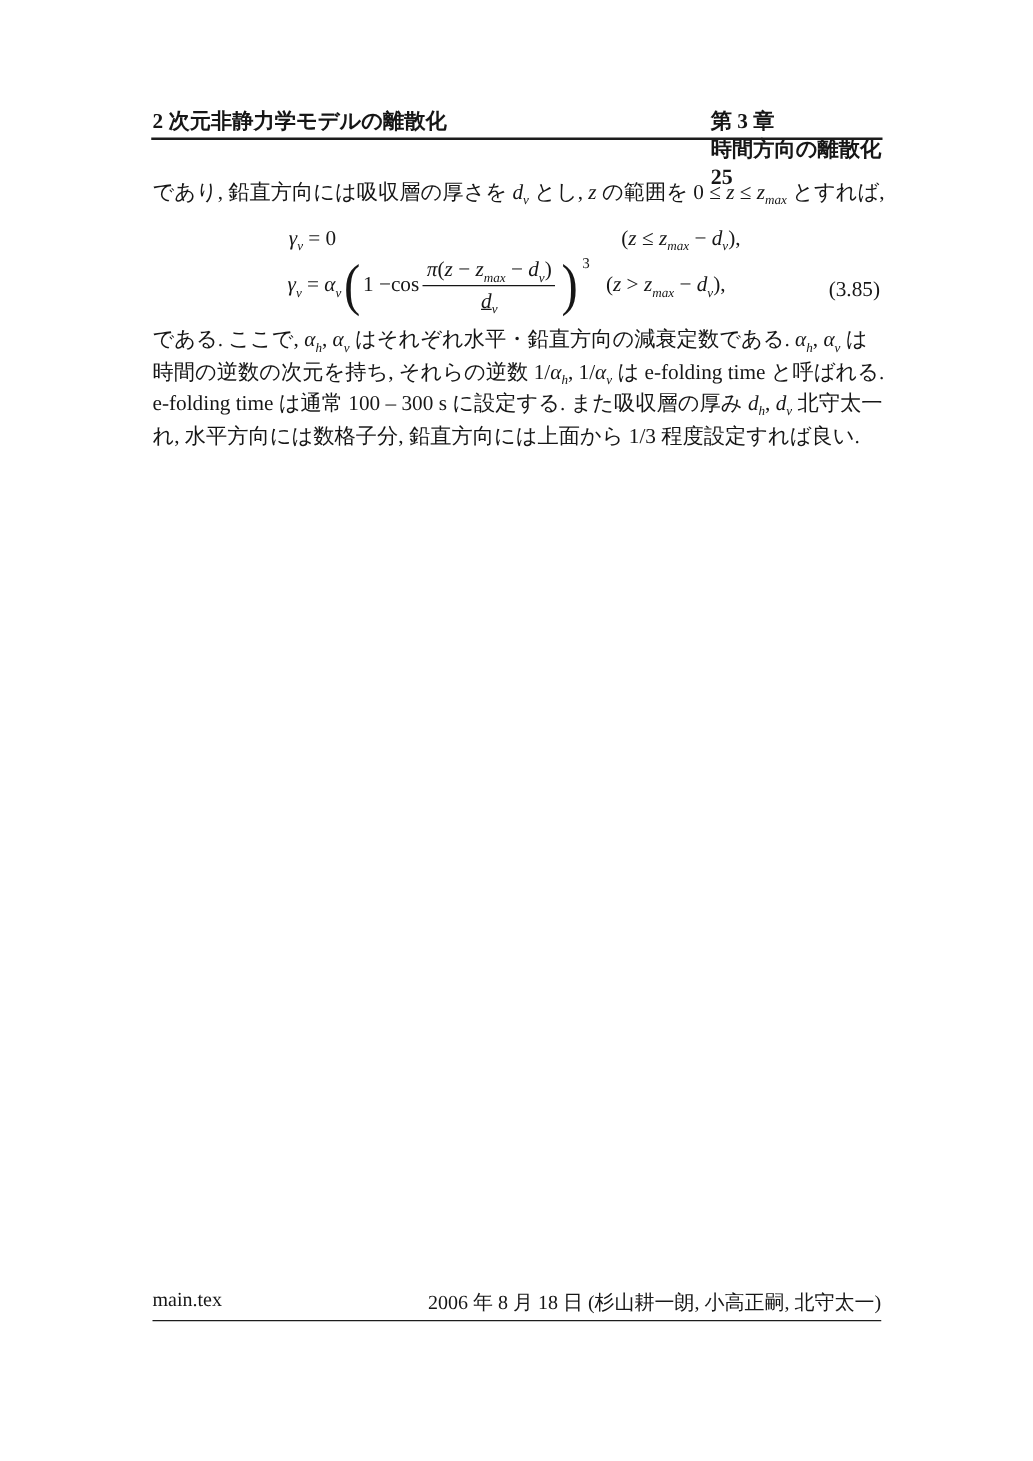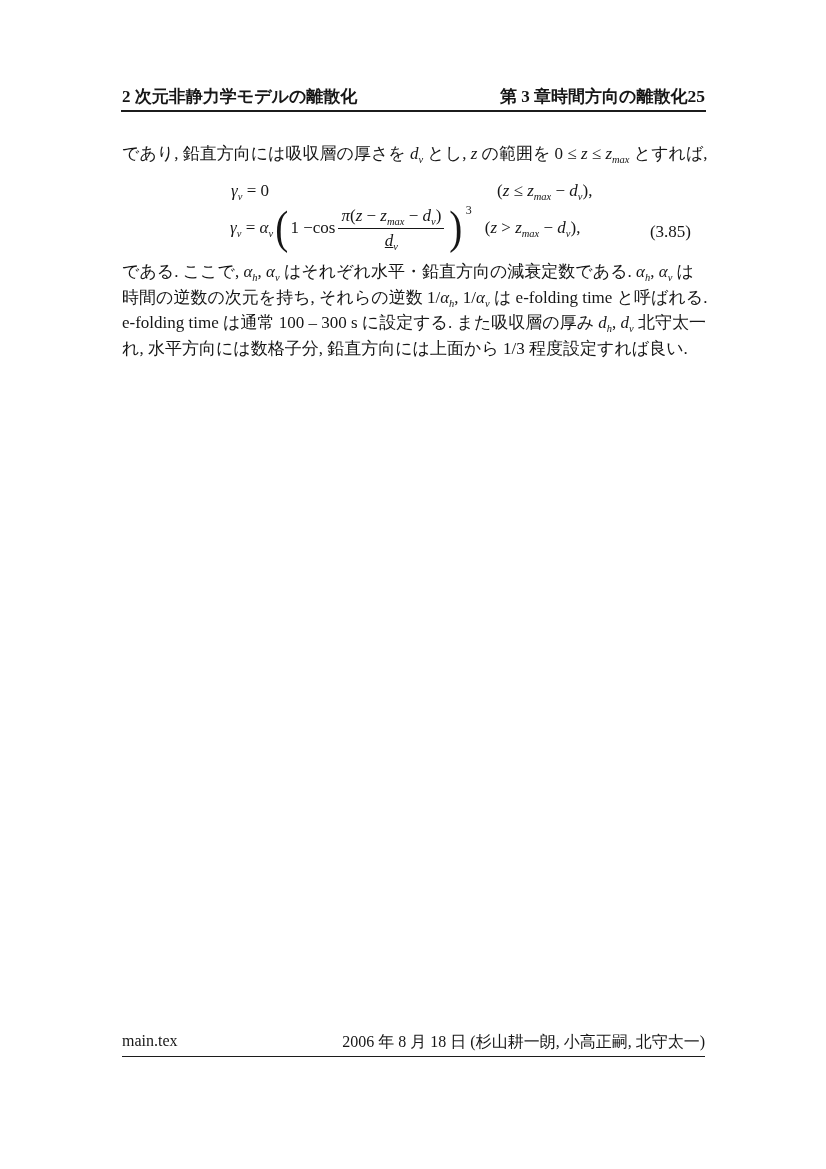--- a/index.html
+++ b/index.html
@@ -9,21 +9,21 @@
     color:#161616; overflow:hidden;
   }
   .it { font-style:italic; }
   sub.msub { font-size:10.5px; font-style:italic; line-height:0; letter-spacing:0; }
   
   .header {
     position:absolute; left:122px; top:85px; width:583px;
     display:flex; justify-content:space-between; align-items:baseline;
     font-size:17px; font-weight:bold; white-space:nowrap;
   }
-  .header-right { display:flex; align-items:baseline; }
+  .header-right { display:flex; align-items:baseline;flex-direction:column; }
   .header-section { }
   .header-page { font-size:17.5px; }
   .header-rule { position:absolute; left:121px; top:110px; width:585px; height:2px; background:#1c1c1c; }
   
   .para1 {
     position:absolute; left:122px; top:141px; width:640px;
     font-size:17px; line-height:26px; white-space:nowrap;
   }
   .para2 {
     position:absolute; left:122px; top:259px; width:640px;
@@ -34,21 +34,21 @@
   .equation { position:absolute; left:122px; top:180px; width:582px; height:80px; font-size:17px; }
   .eq-row1 { position:absolute; left:109px; top:1px; white-space:nowrap; }
   .eq-cond1 { position:absolute; left:346px; top:1px; white-space:nowrap;margin-left:29px; }
   .eq-row2 { position:absolute; left:108px; top:21px; height:54px; display:flex; align-items:center; white-space:nowrap; }
   .bigp { font-size:46px; line-height:0; font-weight:400; transform:scaleX(.85); display:inline-block; padding:0 1px; }
   .frac { display:flex; flex-direction:column; align-items:center; margin:0 3px; line-height:1.12; }
   .fnum { padding:0 3px 3px; border-bottom:1.4px solid #161616; white-space:nowrap; }
   .fden { padding-top:2px; white-space:nowrap;text-decoration:underline; }
   .exp { font-size:12px; align-self:flex-start; margin-left:1px; margin-top:2px; }
   .cond2 { margin-left:13px; }
-  .eq-num { position:absolute; right:13px; top:42px; }
+  .eq-num { position:absolute; right:0; top:42px; }
   
   .footer-rule { position:absolute; left:122px; top:1056px; width:583px; height:1.2px; background:#1c1c1c; }
   .footer {
     position:absolute; left:122px; top:1032px; width:583px;
     display:flex; justify-content:space-between; font-size:16px; white-space:nowrap;
   }
 </style>
 </head>
 <body>
 

